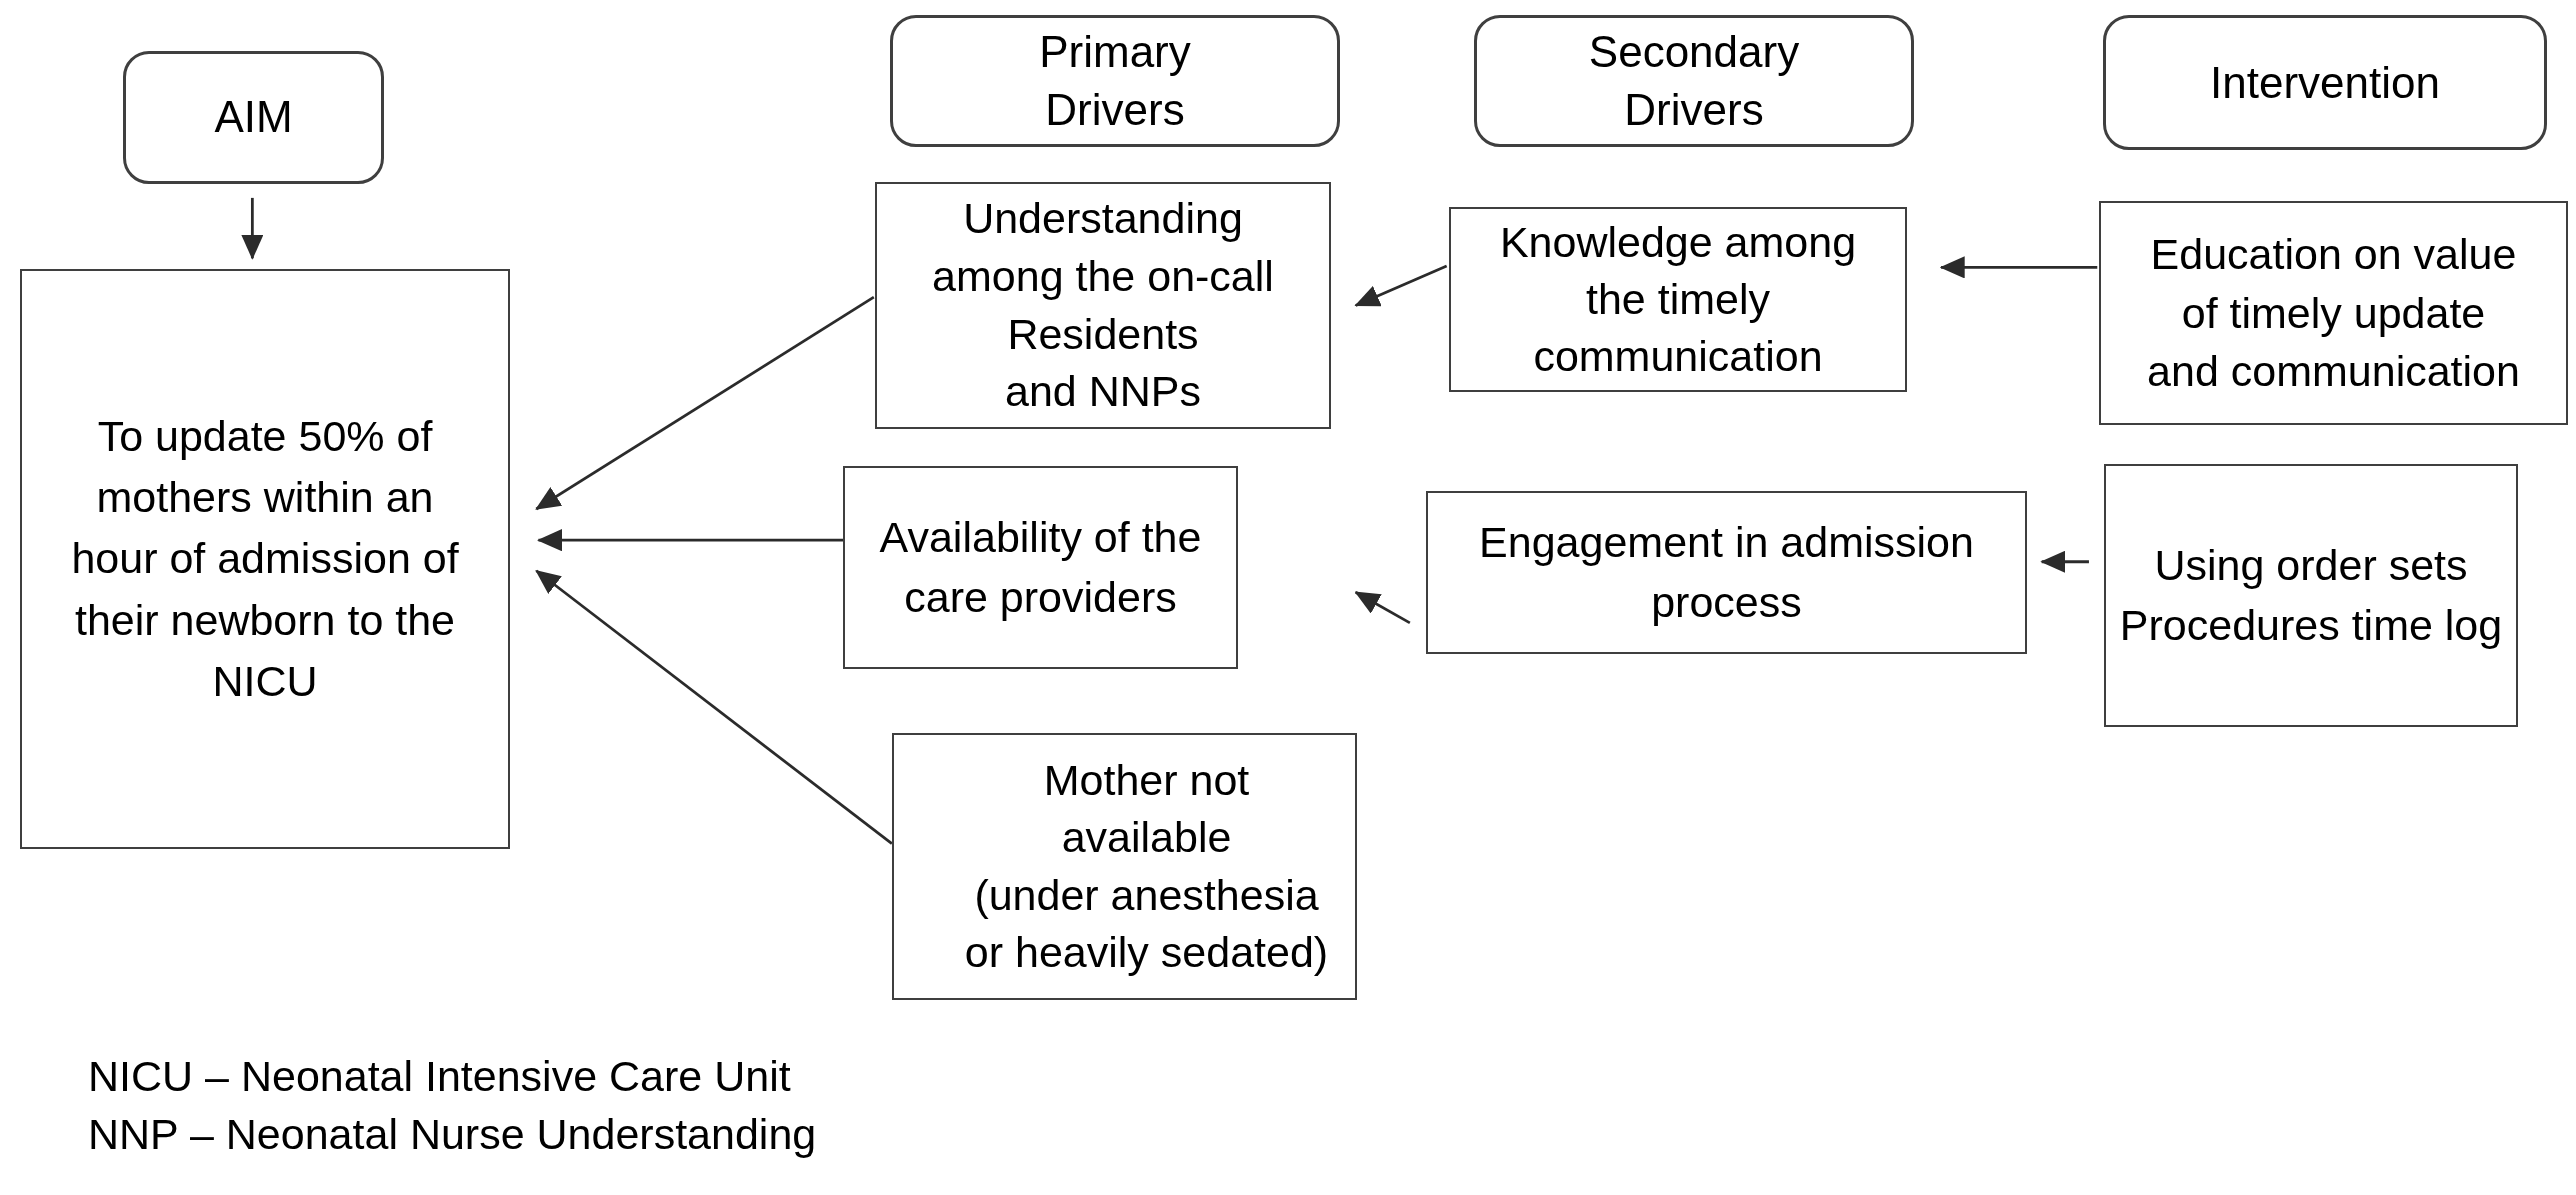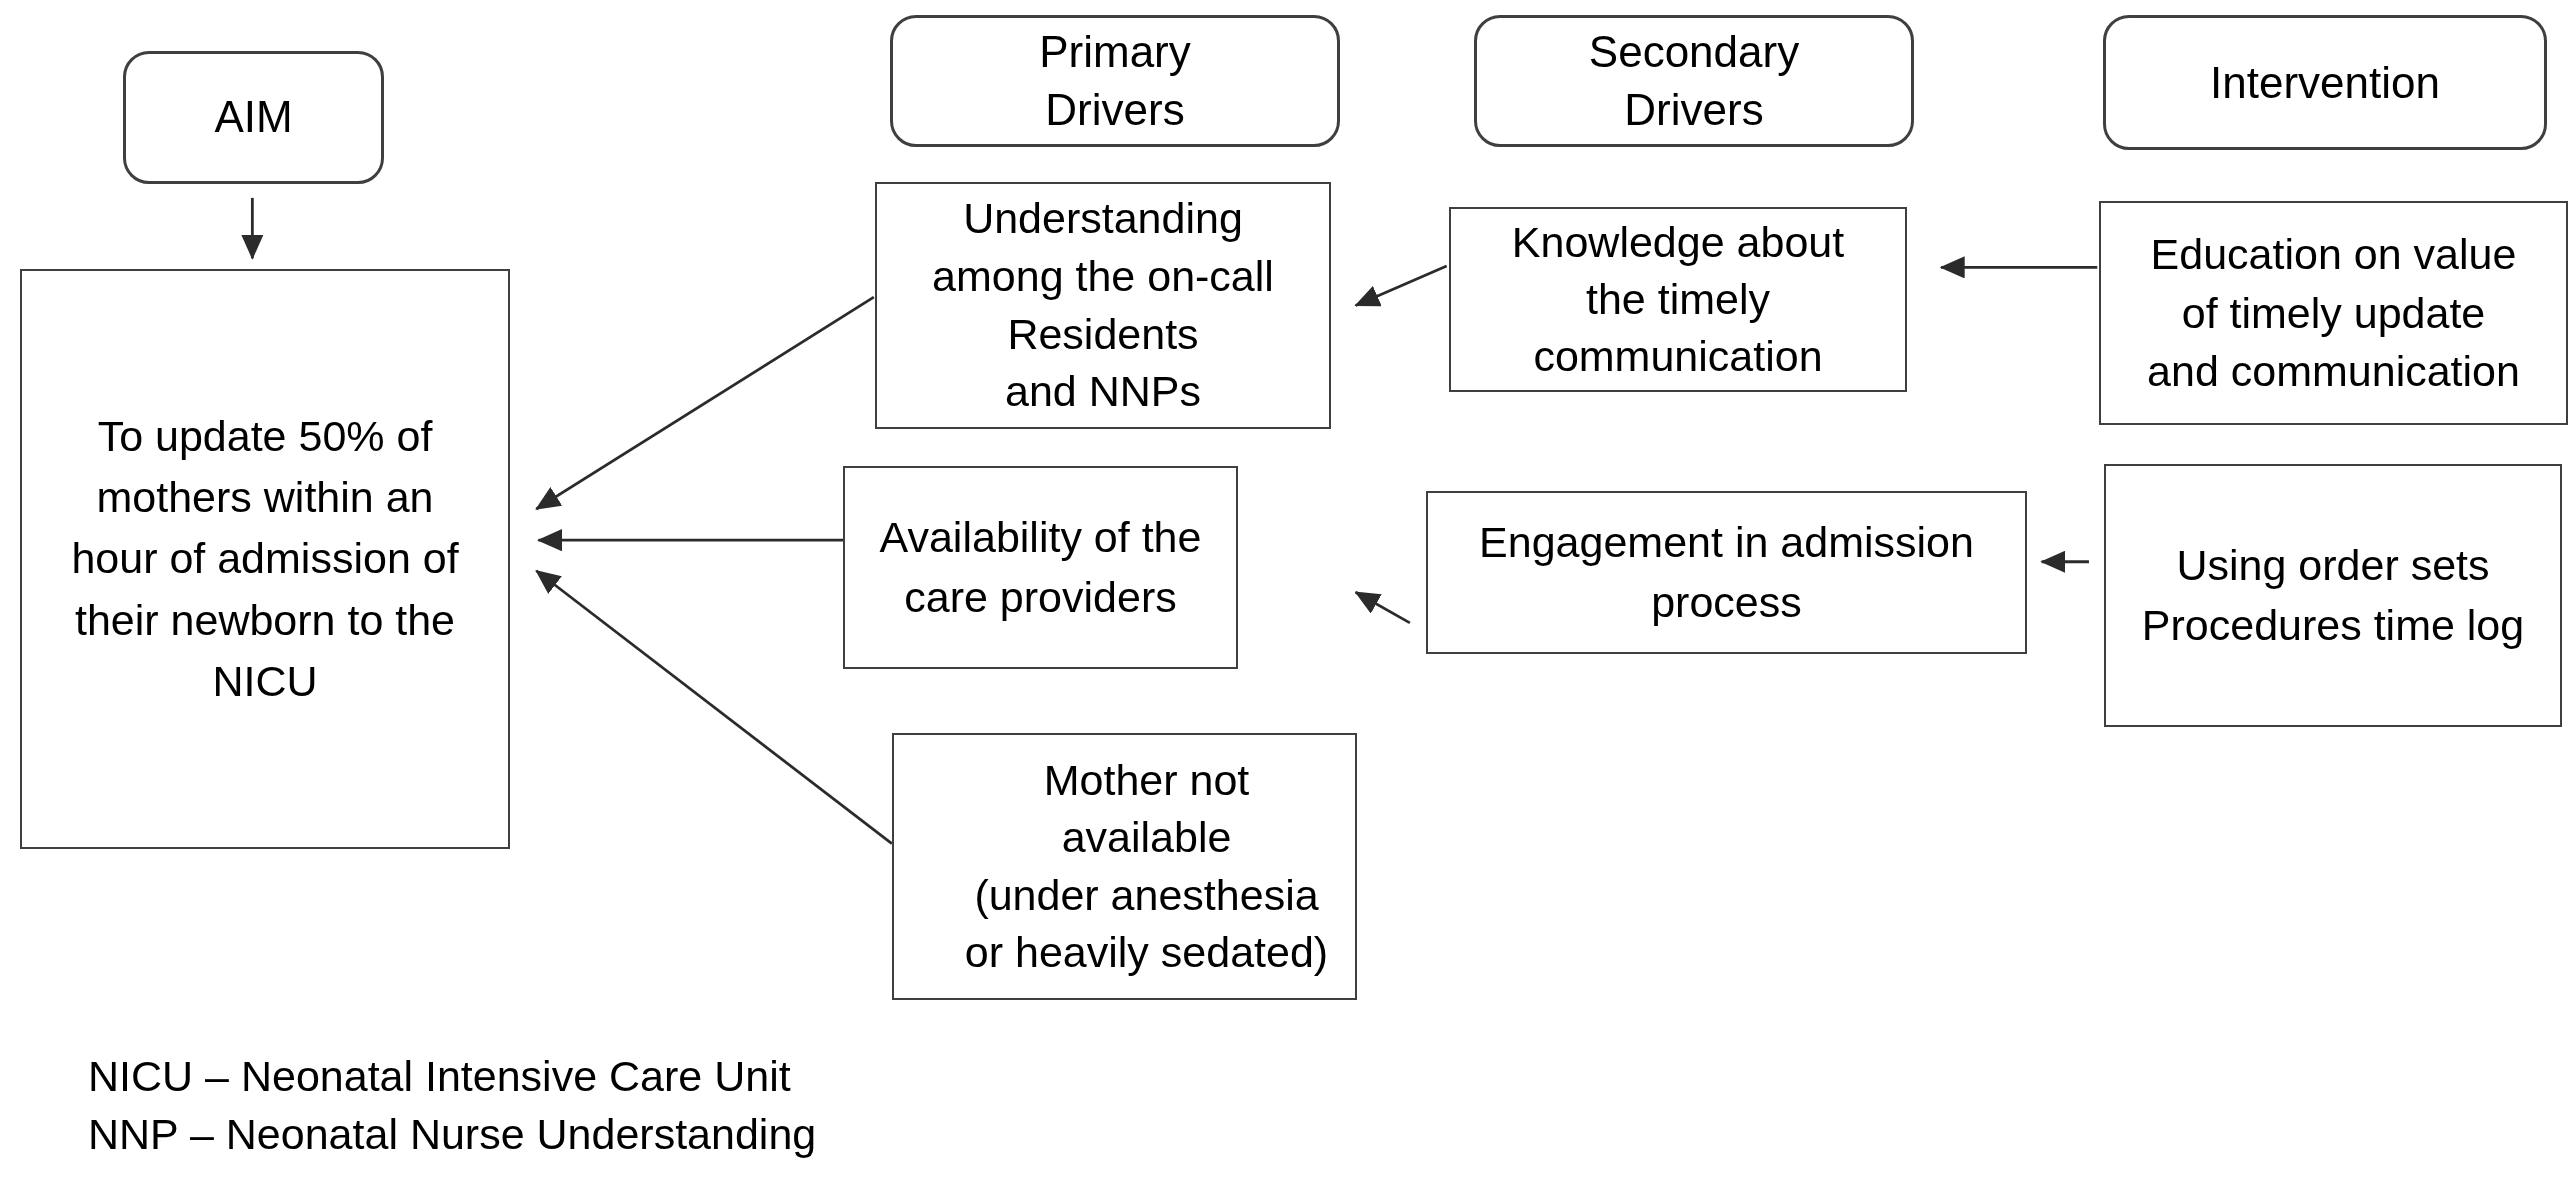--- a/index.html
+++ b/index.html
@@ -39,21 +39,21 @@
   .aim-box           {left:20px;   top:269px;  width:490px; height:580px; line-height:1.42;}
   .primary-header    {left:890px; top:14.6px;   width:450px; height:132px;}
   .understanding-box {left:875px; top:182px;  width:456px; height:247px; line-height:1.34;}
   .availability-box  {left:843px; top:466px;  width:395px; height:203px;}
   .mother-box        {left:892px; top:733px; width:465px; height:267px; line-height:1.33;padding-left:44px;}
   .secondary-header  {left:1474px; top:14.6px;   width:440px; height:132px;}
   .knowledge-box     {left:1449px; top:207px;  width:458px; height:185px; line-height:1.33;}
   .engagement-box    {left:1426px; top:491px;  width:601px; height:163px;text-align:center;}
   .intervention-header{left:2103px;top:15.3px;   width:444px; height:135px;}
   .education-box     {left:2099px; top:201px;  width:469px; height:224px; line-height:1.36;}
-  .order-sets-box    {left:2104px; top:464px;  width:458px; height:263px;}
+  .order-sets-box    {left:2104px; top:464px;  width:414px; height:263px;}
   .legend{
     position:absolute;left:88px;top:1047px;
     font-size:43px;line-height:1.36;
   }
   .arrows{position:absolute;left:0;top:0;width:2576px;height:1195px;pointer-events:none;}
   .arrow-line{stroke:var(--arrow);stroke-width:4;fill:none;}
 </style>
 </head>
 <body>
 
@@ -114,21 +114,21 @@
   </div>
 
   <div class="node mother-box">
     <span>Mother not
 available
 (under anesthesia
 or heavily sedated)</span>
   </div>
 
   <div class="node knowledge-box">
-    <span>Knowledge about
+    <span>Knowledge among
 the timely
 communication</span>
   </div>
 
   <div class="node engagement-box">
     <span>Engagement in admission
 process</span>
   </div>
 
   <div class="node education-box">

